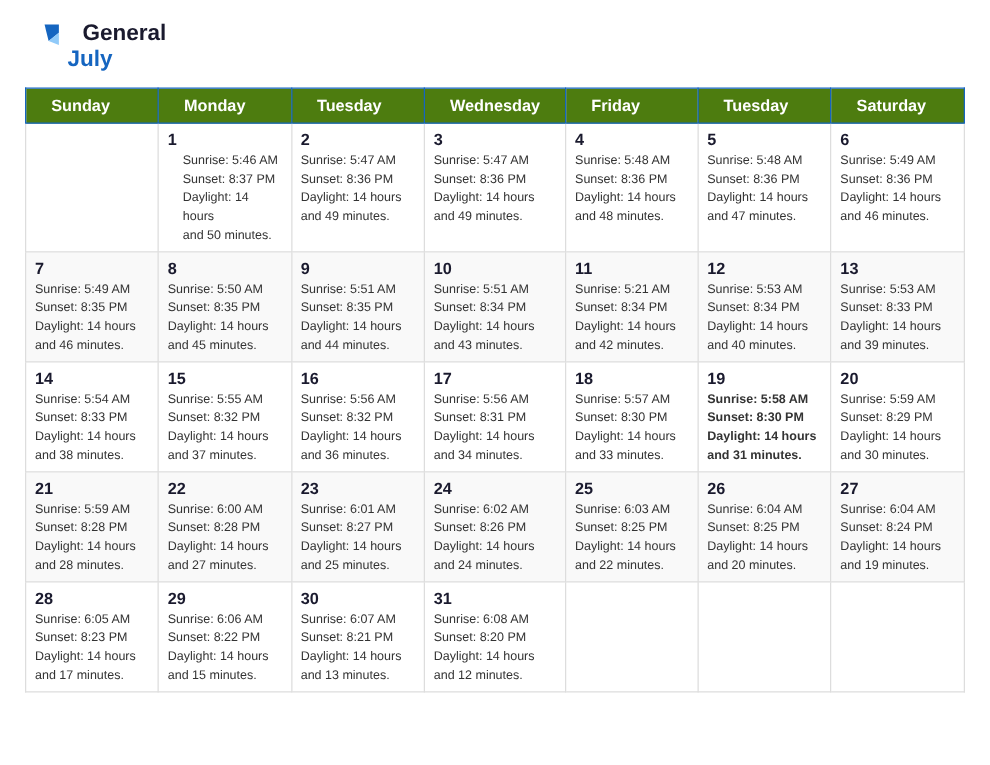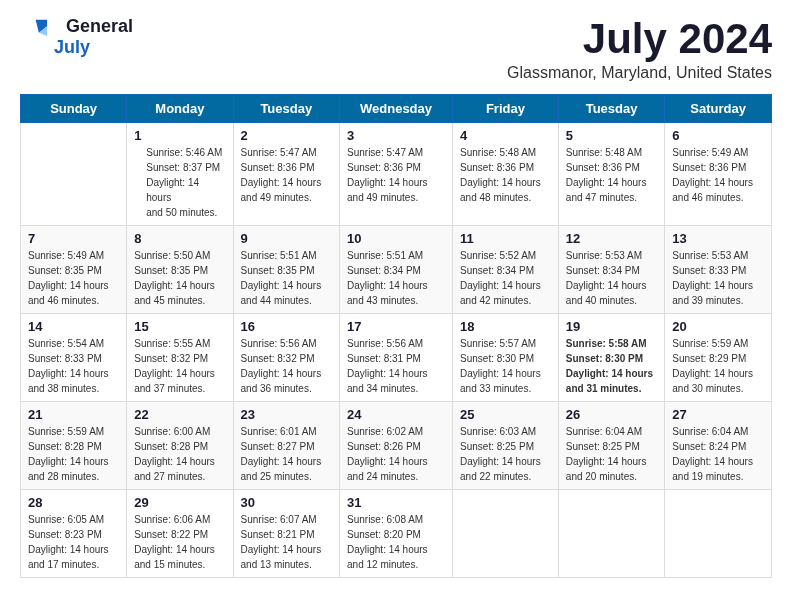--- a/index.html
+++ b/index.html
@@ -44,23 +44,23 @@
       font-size: 16px;
       color: #333;
       margin-top: 2px;
     }
     .calendar-table {
       width: 100%;
       border-collapse: collapse;
       border: 1px solid #ccc;
     }
     .calendar-table th {
-      background-color: #0369a1;
+      background-color: #4d7c0f;
       color: #fff;
-      text-align: center;
+      text-align: left;
       padding: 6px 20px;
       font-size: 13px;
       border: 1px solid #1565c0;
     }
     .calendar-table td {
       vertical-align: top;
       padding: 5px 7px;
       border: 1px solid #ddd;
       width: 14.28%;
       min-height: 80px;
@@ -92,24 +92,20 @@
   <div class="logo">
     <div class="logo-row">
       <svg class="logo-icon" viewBox="0 0 32 22" xmlns="http://www.w3.org/2000/svg">
         <polygon points="18,2 32,2 32,10 22,18" fill="#1565c0"></polygon>
         <polygon points="22,18 32,10 32,22" fill="#90caf9"></polygon>
       </svg>
       <span style="font-size:18px; font-weight:bold; color:#1a1a2e;">General</span>
     </div>
     <span style="font-size:18px; font-weight:bold; color:#1565c0; margin-left:34px;">July</span>
   </div>
-  <div class="title-section">
-    <div class="calendar-title">July 2024</div>
-    <div class="calendar-subtitle">Glassmanor, Maryland, United States</div>
-  </div>
 </div>
 
 <table class="calendar-table">
   <thead>
     <tr>
     <th>Sunday</th>
         <th>Monday</th>
         <th>Tuesday</th>
         <th>Wednesday</th>
         <th>Friday</th>
@@ -187,21 +183,21 @@
         </td>
         <td>
           <span class="day-number">10</span>
           <div class="day-info" style="white-space: pre-line;">Sunrise: 5:51 AM
 Sunset: 8:34 PM
 Daylight: 14 hours
 and 43 minutes.</div>
         </td>
         <td>
           <span class="day-number">11</span>
-          <div class="day-info" style="white-space: pre-line;">Sunrise: 5:52 AM
+          <div class="day-info" style="white-space: pre-line;">Sunrise: 5:21 AM
 Sunset: 8:34 PM
 Daylight: 14 hours
 and 42 minutes.</div>
         </td>
         <td>
           <span class="day-number">12</span>
           <div class="day-info" style="white-space: pre-line;">Sunrise: 5:53 AM
 Sunset: 8:34 PM
 Daylight: 14 hours
 and 40 minutes.</div>

